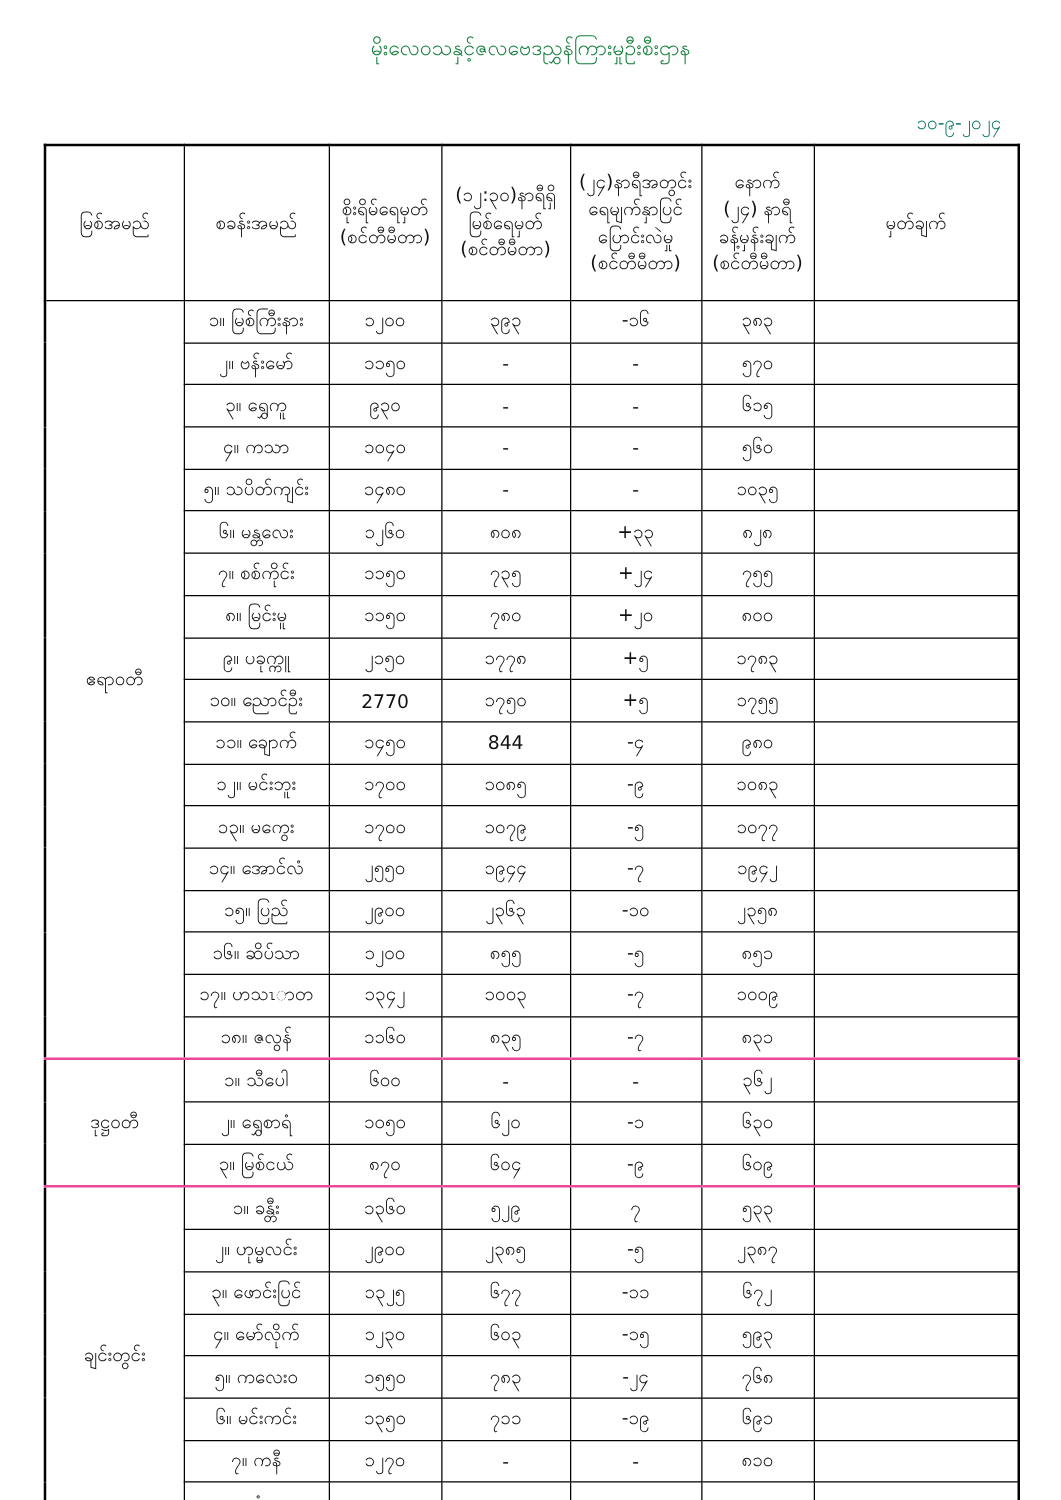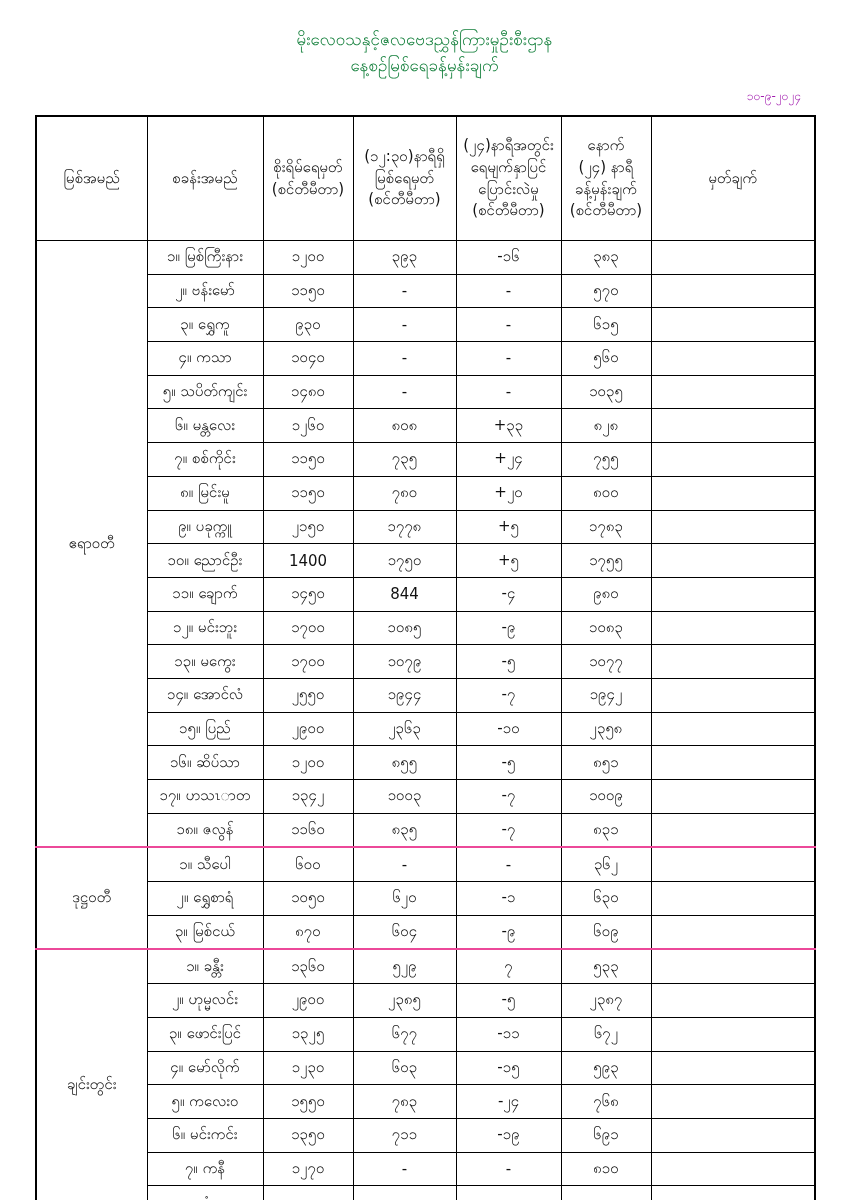--- a/index.html
+++ b/index.html
@@ -12,21 +12,21 @@
     overflow:hidden;
   }
   .title-block{
     position:absolute;top:26px;left:0;width:100%;
     text-align:center;
     font-size:17px;line-height:1.55;
     color:#15803d;
   }
   .date-line{
     position:absolute;top:88px;right:48px;
-    font-size:12px;color:#a21caf;
+    font-size:15px;color:#0f766e;
   }
   table.fc{
     position:absolute;left:35px;top:115px;
     width:779px;
     border-collapse:collapse;
     table-layout:fixed;
   }
   table.fc col.c1{width:111px;}
   table.fc col.c2{width:116px;}
   table.fc col.c3{width:90px;}
@@ -55,21 +55,20 @@
   td.river{font-size:15px;}
   tr.group-start td{border-top:2px solid #ec4899;}
 </style>
 </head>
 <body>
 
 <div class="page">
 
   <div class="title-block">
     <div>မိုးလေဝသနှင့်ဇလဗေဒညွှန်ကြားမှုဦးစီးဌာန</div>
-    <div>နေ့စဉ်မြစ်ရေခန့်မှန်းချက်</div>
   </div>
 
   <div class="date-line">၁၀-၉-၂၀၂၄</div>
 
   <table class="fc">
     <colgroup>
       <col class="c1">
         <col class="c2">
         <col class="c3">
         <col class="c4">
@@ -166,21 +165,21 @@
         <tr>
           <td class="station">၉။ ပခုက္ကူ</td>
           <td>၂၁၅၀</td>
           <td>၁၇၇၈</td>
           <td>+၅</td>
           <td>၁၇၈၃</td>
           <td></td>
         </tr>
         <tr>
           <td class="station">၁၀။ ညောင်ဦး</td>
-          <td>1400</td>
+          <td>2770</td>
           <td>၁၇၅၀</td>
           <td>+၅</td>
           <td>၁၇၅၅</td>
           <td></td>
         </tr>
         <tr>
           <td class="station">၁၁။ ချောက်</td>
           <td>၁၄၅၀</td>
           <td>844</td>
           <td>-၄</td>

